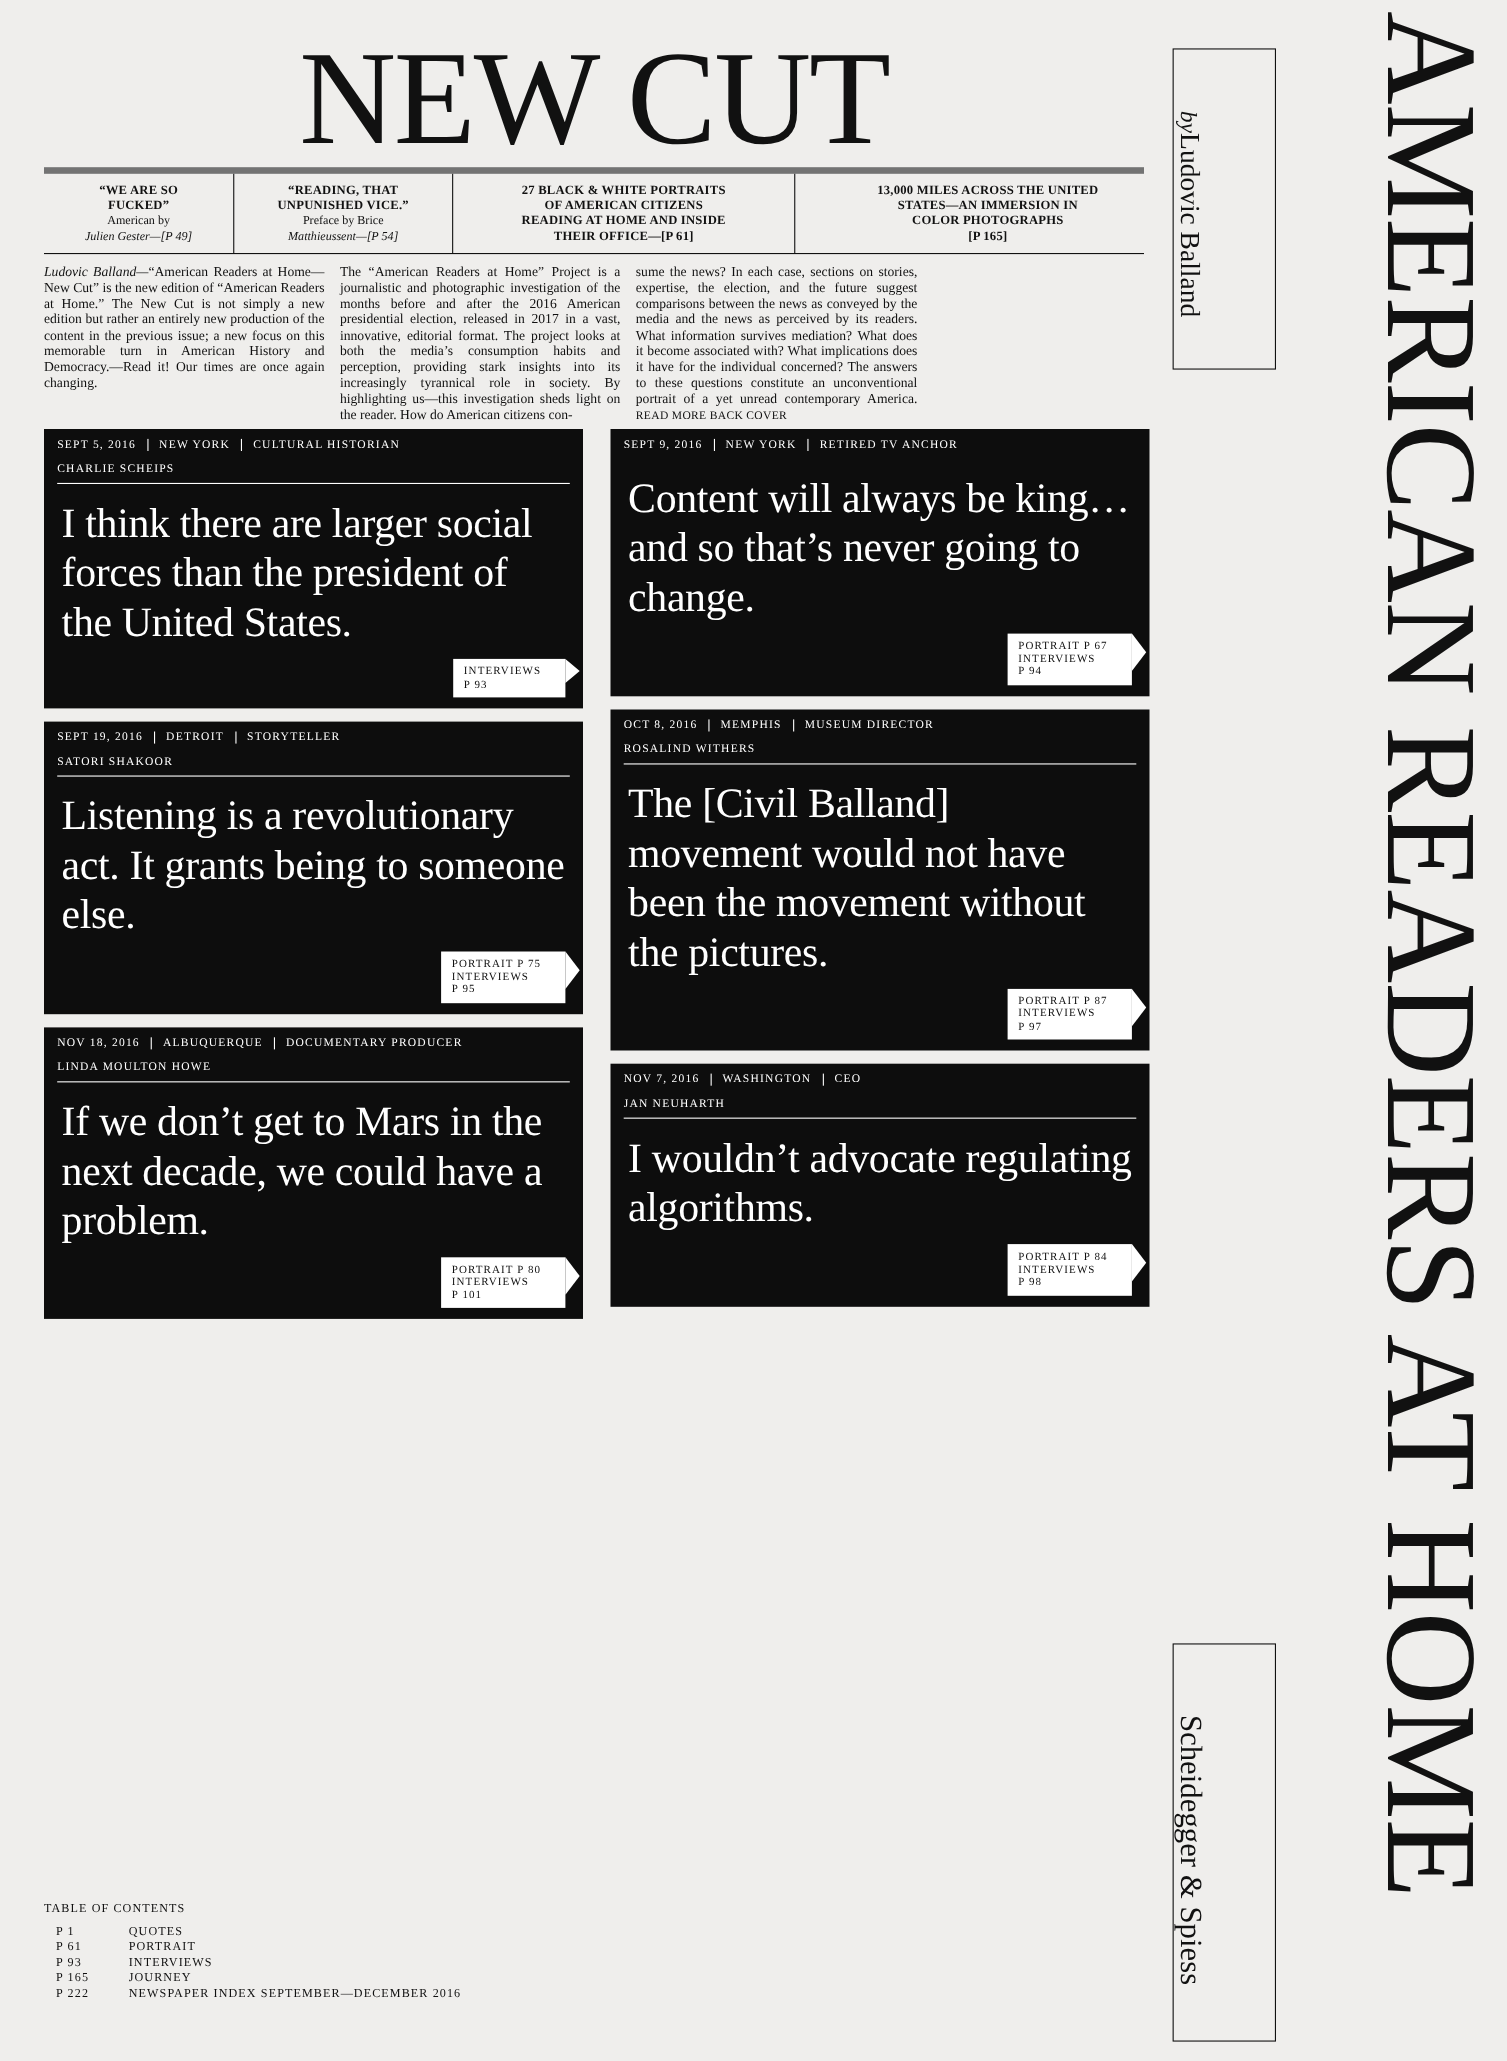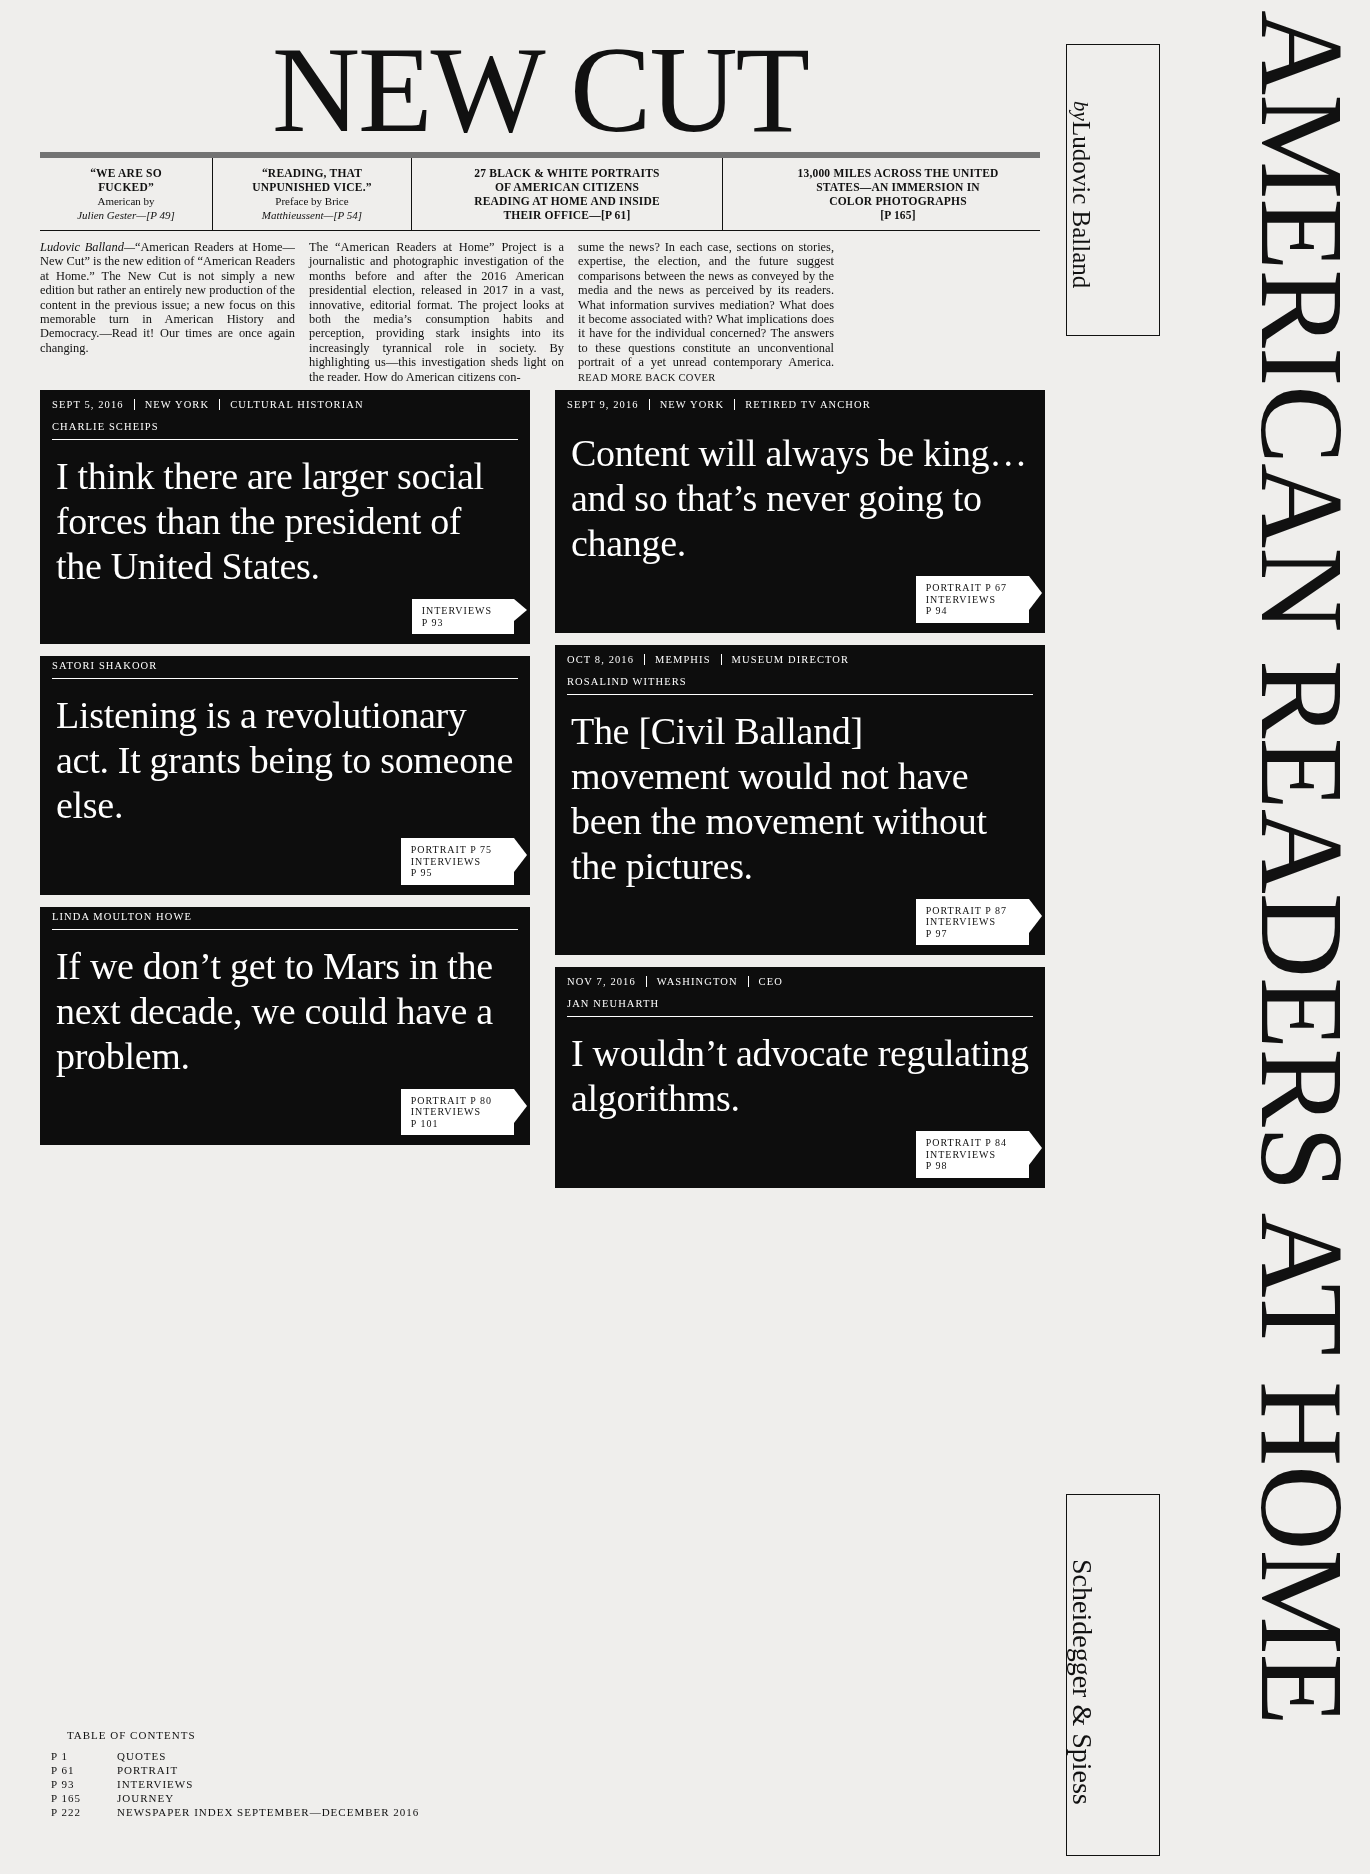--- a/index.html
+++ b/index.html
@@ -49,21 +49,21 @@
   .tag{position:relative;background:#fff;color:#111;font-size:10px;line-height:11.5px;
      letter-spacing:1px;text-transform:uppercase;padding:6px 22px 6px 10px;margin-right:16px;
      min-width:70px;}
   .tag:after{content:"";position:absolute;right:-13px;top:0;width:0;height:0;
      border-top:11.5px solid transparent;border-bottom:11.5px solid transparent;border-left:13px solid #fff;}
   .tag.t3:after{border-top:17px solid transparent;border-bottom:17px solid transparent;}
 
   
   .toc{position:absolute;left:40px;top:1728px;width:470px;font-size:11px;line-height:14px;
     letter-spacing:1px;text-transform:uppercase;}
-  .toc .tt{margin-bottom:7px;margin-left:27px;}
+  .toc .tt{margin-bottom:7px;}
   .toc .row{display:flex;margin-left:11px;}
   .toc .p{width:66px;text-align:left;}
 
   
   .rail{position:absolute;left:1060px;top:0;width:310px;height:1874px;}
   .bigtitle{position:absolute;right:10px;top:10px;writing-mode:vertical-rl;
     font-size:118px;line-height:118px;letter-spacing:-1px;font-family:"Liberation Serif",serif;
     white-space:nowrap;}
   .authorbox{position:absolute;left:6px;top:44px;width:92px;height:290px;
     border:1px solid #111;}
@@ -138,32 +138,42 @@
         <div class="quote">I think there are larger social forces than the president of the United States.</div>
         <div class="tagwrap">
           <div class="tag">
             <div>INTERVIEWS</div>
             <div>P 93</div>
           </div>
         </div>
       </div>
 
       <div class="card">
+        <div class="meta">
+          <span>SEPT 19, 2016</span>
+          <span>DETROIT</span>
+          <span>STORYTELLER</span>
+        </div>
         <div class="nameline">SATORI SHAKOOR</div>
         <div class="quote">Listening is a revolutionary act. It grants being to someone else.</div>
         <div class="tagwrap">
           <div class="tag t3">
             <div>PORTRAIT P 75</div>
             <div>INTERVIEWS</div>
             <div>P 95</div>
           </div>
         </div>
       </div>
 
       <div class="card">
+        <div class="meta">
+          <span>NOV 18, 2016</span>
+          <span>ALBUQUERQUE</span>
+          <span>DOCUMENTARY PRODUCER</span>
+        </div>
         <div class="nameline">LINDA MOULTON HOWE</div>
         <div class="quote">If we don’t get to Mars in the next decade, we could have a problem.</div>
         <div class="tagwrap">
           <div class="tag t3">
             <div>PORTRAIT P 80</div>
             <div>INTERVIEWS</div>
             <div>P 101</div>
           </div>
         </div>
       </div>

